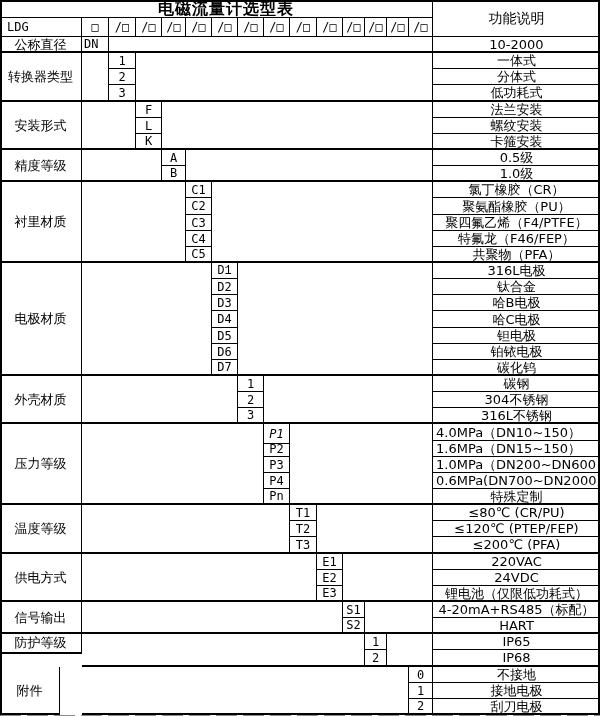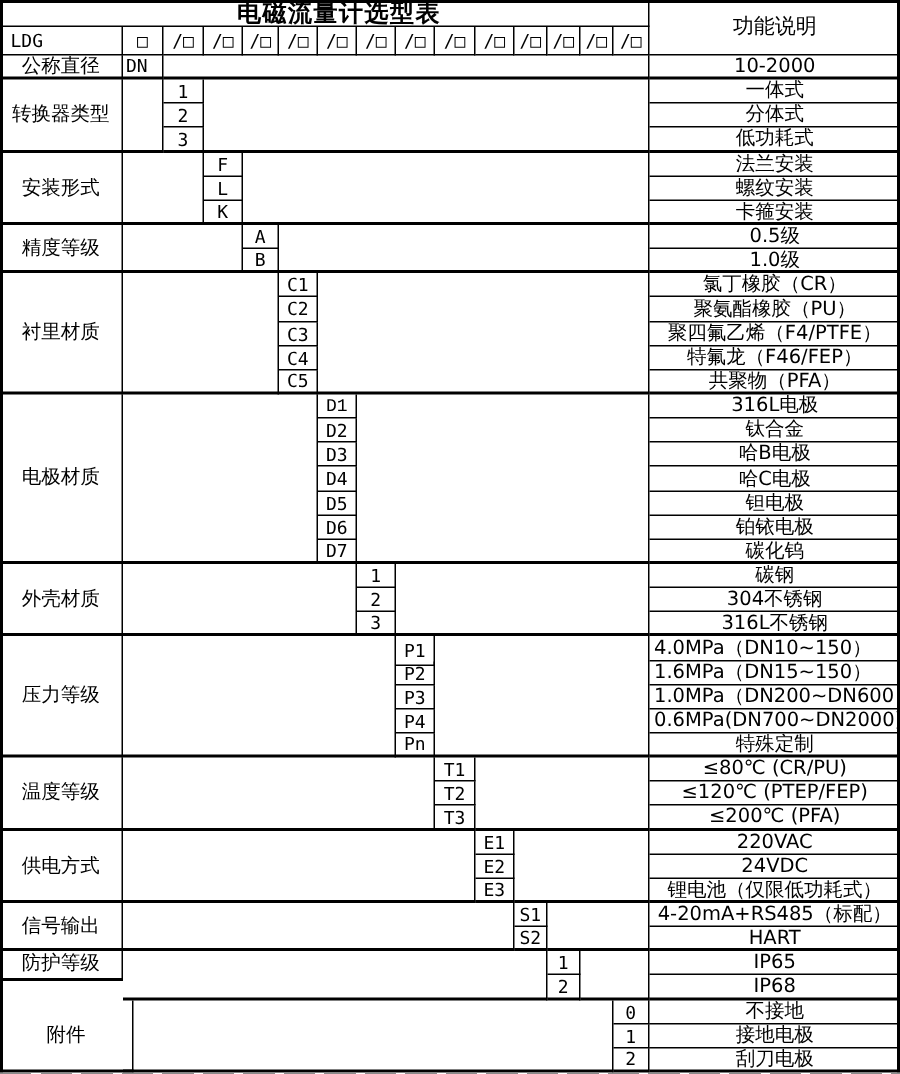--- a/index.html
+++ b/index.html
@@ -128,21 +128,21 @@
       <div class="cell" style="left: 82px; top: 376px; width: 156px; height: 48px; border-right: 1px solid var(--line); border-bottom: 2px solid var(--line);"></div>
       <div class="cell code" style="left: 238px; top: 376px; width: 26px; height: 16px; border-right: 1px solid var(--line); border-bottom: 1px solid var(--line);">1</div>
       <div class="cell" style="left: 433px; top: 376px; width: 167px; height: 16px; border-bottom: 1px solid var(--line);">碳钢</div>
       <div class="cell code" style="left: 238px; top: 392px; width: 26px; height: 16px; border-right: 1px solid var(--line); border-bottom: 1px solid var(--line);">2</div>
       <div class="cell" style="left: 433px; top: 392px; width: 167px; height: 16px; border-bottom: 1px solid var(--line);">304不锈钢</div>
       <div class="cell code" style="left: 238px; top: 408px; width: 26px; height: 16px; border-right: 1px solid var(--line); border-bottom: 2px solid var(--line);">3</div>
       <div class="cell" style="left: 433px; top: 408px; width: 167px; height: 16px; border-bottom: 2px solid var(--line);">316L不锈钢</div>
       <div class="cell" style="left: 264px; top: 376px; width: 169px; height: 48px; border-right: 1px solid var(--line); border-bottom: 2px solid var(--line);"></div>
       <div class="cell label" style="left: 0px; top: 424px; width: 82px; height: 81px; border-right: 1px solid var(--line); border-bottom: 2px solid var(--line);">压力等级</div>
       <div class="cell" style="left: 82px; top: 424px; width: 182px; height: 81px; border-right: 1px solid var(--line); border-bottom: 2px solid var(--line);"></div>
-      <div class="cell code" style="left: 264px; top: 424px; width: 26px; height: 20px; border-right: 1px solid var(--line); border-bottom: 1px solid var(--line);">P1</div>
+      <div class="cell code" style="left: 264px; top: 424px; width: 26px; height: 20px; border-right: 1px solid var(--line); border-bottom: 1px solid var(--line); font-style: italic;">P1</div>
       <div class="cell left pad3" style="left: 433px; top: 424px; width: 167px; height: 17px; border-bottom: 1px solid var(--line);">4.0MPa（DN10~150）</div>
       <div class="cell code" style="left: 264px; top: 441px; width: 26px; height: 16px; border-right: 1px solid var(--line); border-bottom: 1px solid var(--line);">P2</div>
       <div class="cell left pad3" style="left: 433px; top: 441px; width: 167px; height: 16px; border-bottom: 1px solid var(--line);">1.6MPa（DN15~150）</div>
       <div class="cell code" style="left: 264px; top: 457px; width: 26px; height: 16px; border-right: 1px solid var(--line); border-bottom: 1px solid var(--line);">P3</div>
       <div class="cell left pad3" style="left: 433px; top: 457px; width: 167px; height: 16px; border-bottom: 1px solid var(--line);">1.0MPa（DN200~DN600）</div>
       <div class="cell code" style="left: 264px; top: 473px; width: 26px; height: 16px; border-right: 1px solid var(--line); border-bottom: 1px solid var(--line);">P4</div>
       <div class="cell left pad3" style="left: 433px; top: 473px; width: 167px; height: 16px; border-bottom: 1px solid var(--line);">0.6MPa(DN700~DN2000)</div>
       <div class="cell code" style="left: 264px; top: 489px; width: 26px; height: 16px; border-right: 1px solid var(--line); border-bottom: 2px solid var(--line);">Pn</div>
       <div class="cell" style="left: 433px; top: 489px; width: 167px; height: 16px; border-bottom: 2px solid var(--line);">特殊定制</div>
       <div class="cell" style="left: 290px; top: 424px; width: 143px; height: 81px; border-right: 1px solid var(--line); border-bottom: 2px solid var(--line);"></div>
@@ -171,21 +171,21 @@
       <div class="cell code" style="left: 343px; top: 618px; width: 22px; height: 16px; border-right: 1px solid var(--line); border-bottom: 2px solid var(--line);">S2</div>
       <div class="cell" style="left: 433px; top: 618px; width: 167px; height: 16px; border-bottom: 2px solid var(--line);">HART</div>
       <div class="cell" style="left: 365px; top: 602px; width: 68px; height: 32px; border-right: 1px solid var(--line); border-bottom: 2px solid var(--line);"></div>
       <div class="cell label" style="left: 0px; top: 632px; width: 82px; height: 22px; border-right: 1px solid var(--line); border-bottom: 2px solid var(--line);">防护等级</div>
       <div class="cell" style="left: 82px; top: 634px; width: 283px; height: 33px; border-right: 1px solid var(--line); border-bottom: 2px solid var(--line);"></div>
       <div class="cell code" style="left: 365px; top: 634px; width: 22px; height: 16px; border-right: 1px solid var(--line); border-bottom: 1px solid var(--line);">1</div>
       <div class="cell" style="left: 433px; top: 634px; width: 167px; height: 16px; border-bottom: 1px solid var(--line);">IP65</div>
       <div class="cell code" style="left: 365px; top: 650px; width: 22px; height: 17px; border-right: 1px solid var(--line); border-bottom: 2px solid var(--line);">2</div>
       <div class="cell" style="left: 433px; top: 650px; width: 167px; height: 17px; border-bottom: 2px solid var(--line);">IP68</div>
       <div class="cell" style="left: 387px; top: 634px; width: 46px; height: 33px; border-right: 1px solid var(--line); border-bottom: 2px solid var(--line);"></div>
-      <div class="cell label" style="left: 0px; top: 667px; width: 89px; height: 48px; border-right: 1px solid var(--line); border-bottom: 2px solid var(--line);">附件</div>
+      <div class="cell label" style="left: 0px; top: 667px; width: 60px; height: 48px; border-right: 1px solid var(--line); border-bottom: 2px solid var(--line);">附件</div>
       <div class="cell" style="left: 82px; top: 667px; width: 327px; height: 48px; border-right: 1px solid var(--line); border-bottom: 2px solid var(--line);"></div>
       <div class="cell code" style="left: 409px; top: 667px; width: 24px; height: 16px; border-right: 1px solid var(--line); border-bottom: 1px solid var(--line);">0</div>
       <div class="cell" style="left: 433px; top: 667px; width: 167px; height: 16px; border-bottom: 1px solid var(--line);">不接地</div>
       <div class="cell code" style="left: 409px; top: 683px; width: 24px; height: 16px; border-right: 1px solid var(--line); border-bottom: 1px solid var(--line);">1</div>
       <div class="cell" style="left: 433px; top: 683px; width: 167px; height: 16px; border-bottom: 1px solid var(--line);">接地电极</div>
       <div class="cell code" style="left: 409px; top: 699px; width: 24px; height: 16px; border-right: 1px solid var(--line); border-bottom: 2px solid var(--line);">2</div>
       <div class="cell" style="left: 433px; top: 699px; width: 167px; height: 16px; border-bottom: 2px solid var(--line);">刮刀电极</div>
     </div>
   <div id="outer-frame"></div>
   <div id="bottom-ticks"></div>

